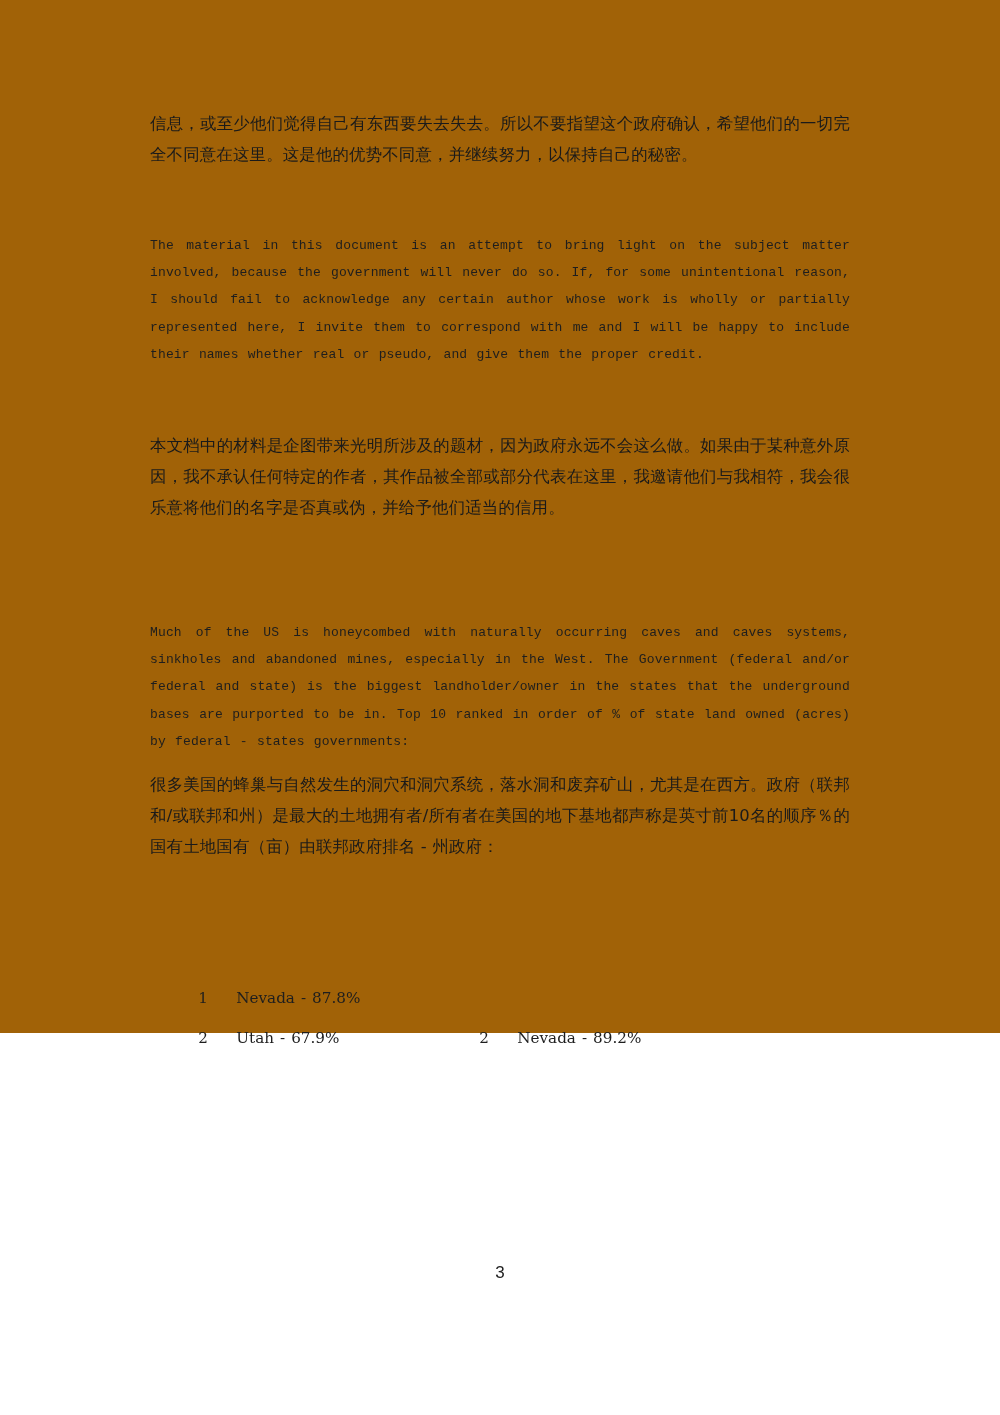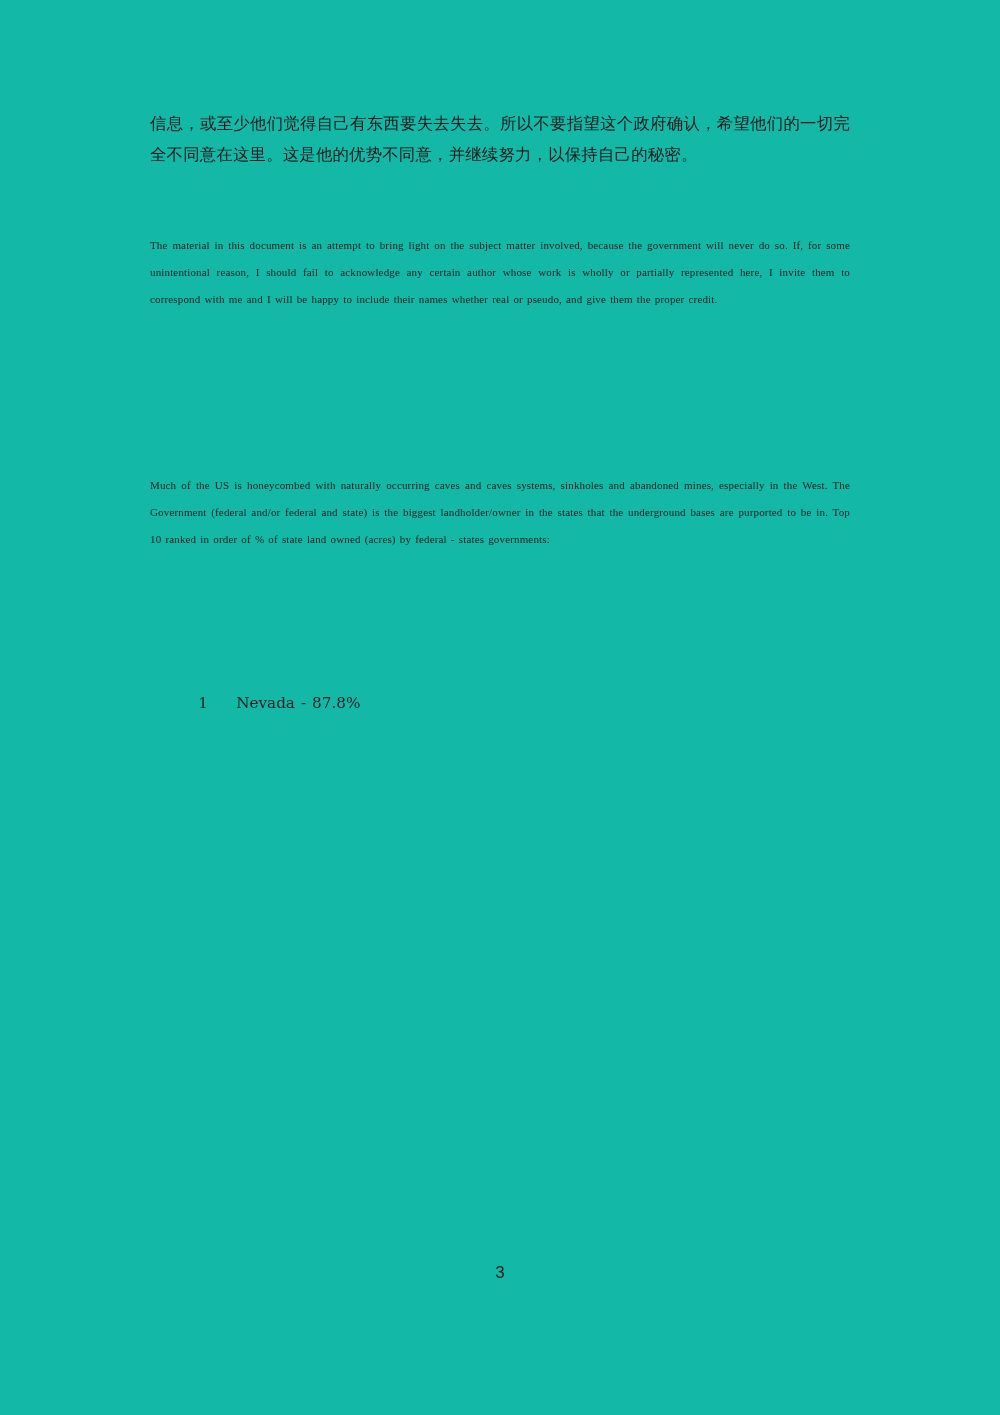--- a/index.html
+++ b/index.html
@@ -12,33 +12,33 @@
     height: 1415px;
     position: relative;
     font-family: "Liberation Serif", "DejaVu Serif", serif;
     color: #1c1c1c;
     overflow: hidden;
   }
   .page {
     position: absolute;
     left: 0; top: 0;
     width: 1000px;
-    height: 1415px;
-    background: #14b8a6;
+    height: 1033px;
+    background: #a16207;
   }
   .content {
     position: absolute;
     left: 150px;
     top: 108px;
     width: 700px;
   }
   
   .en {
-    font-family: Liberation Serif, serif;
-    font-size: 11px;
+    font-family: Liberation Mono, monospace;
+    font-size: 13px;
     line-height: 27.2px;
     letter-spacing: 0.15px;
     color: #1e1e1e;
     text-align: justify;
     text-justify: inter-word;
     word-spacing: 1.2px;
     white-space: pre-wrap;
   }
   
   .zh {
@@ -96,39 +96,49 @@
   <div class="content">
 
     <p class="blk zh">信息，或至少他们觉得自己有东西要失去失去。所以不要指望这个政府确认，希望他们的一切完全不同意在这里。这是他的优势不同意，并继续努力，以保持自己的秘密。</p>
 
     <div class="sp-lg"></div>
 
     <p class="blk en">The material in this document is an attempt to bring light on the subject matter involved, because the government will never do so. If, for some unintentional reason, I should fail to acknowledge any certain author whose work is wholly or partially represented here, I invite them to correspond with me and I will be happy to include their names whether real or pseudo, and give them the proper credit.</p>
 
     <div class="sp-lg"></div>
 
+    <p class="blk zh">本文档中的材料是企图带来光明所涉及的题材，因为政府永远不会这么做。如果由于某种意外原因，我不承认任何特定的作者，其作品被全部或部分代表在这里，我邀请他们与我相符，我会很乐意将他们的名字是否真或伪，并给予他们适当的信用。</p>
 
     <div class="sp-xl"></div>
 
     <p class="blk en">Much of the US is honeycombed with naturally occurring caves and caves systems, sinkholes and abandoned mines, especially in the West. The Government (federal and/or federal and state) is the biggest landholder/owner in the states that the underground bases are purported to be in. Top 10 ranked in order of % of state land owned (acres) by federal - states governments:</p>
 
     <div class="sp-xs"></div>
 
+    <p class="blk zh">很多美国的蜂巢与自然发生的洞穴和洞穴系统，落水洞和废弃矿山，尤其是在西方。政府（联邦和/或联邦和州）是最大的土地拥有者/所有者在美国的地下基地都声称是英寸前10名的顺序％的国有土地国有（亩）由联邦政府排名 - 州政府：</p>
 
     <div class="sp-lg"></div>
 
 
     <div class="sp-sm"></div>
 
 
     <div class="sp-sm"></div>
 
     <div class="rank-row">
       <span class="rank-col left">
         <span class="rank-num">1</span><span>Nevada - 87.8%</span>
       </span>
     </div>
 
+    <div class="rank-row">
+      <span class="rank-col left">
+        <span class="rank-num">2</span><span>Utah - 67.9%</span>
+      </span>
+      <span class="rank-col right">
+        <span class="rank-num">2</span><span>Nevada - 89.2%</span>
+      </span>
+    </div>
 
   </div>
 
   <div class="pagenum">3</div>
 </div>
 
 </body></html>

